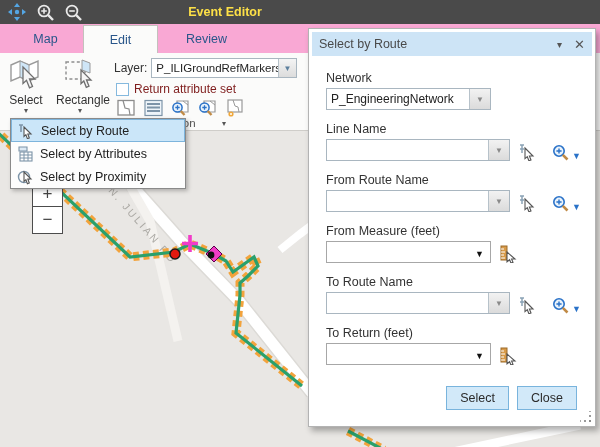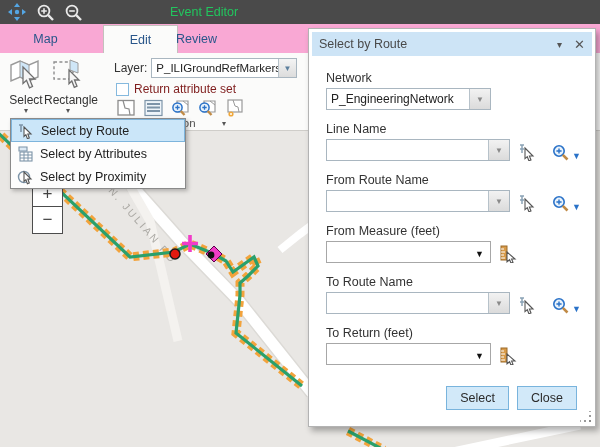--- a/index.html
+++ b/index.html
@@ -3,30 +3,30 @@
 <meta charset="utf-8">
 <style>
   * { margin:0; padding:0; box-sizing:border-box; }
   html,body { width:600px; height:447px; }
   body { font-family:"Liberation Sans", sans-serif; overflow:hidden; }
   .screen { position:relative; width:600px; height:447px; background:#e9e7e4; overflow:hidden; }
 
   
   .header { position:absolute; left:0; top:0; width:600px; height:24px; background:#4a4a4a; display:flex; align-items:center; }
   .hicon { width:22px; height:20px; display:flex; align-items:center; justify-content:center; margin-left:6px; cursor:pointer; }
-  .htitle { position:absolute; left:170px; top:0; height:24px; line-height:24px; width:110px; 
-            color:#22c55e; font-size:12.5px; font-weight:normal; }
+  .htitle { position:absolute; left:170px; top:0; height:24px; line-height:24px; width:110px; text-align:center;
+            color:#fde047; font-size:12.5px; font-weight:bold; }
 
   
   .tabbar { position:absolute; left:0; top:24px; width:600px; height:29px; background:#f9a8d4; }
   .tab { position:absolute; top:1px; height:28px; line-height:28px; text-align:center; font-size:12.5px; color:#29568a; cursor:pointer; }
   .tab.t0 { left:8px;   width:75px; }
   .tab.t1 { left:83px;  width:75px; }
-  .tab.t2 { left:158px; width:77px; }
-  .tab.active { background:#fbfbfa; border:1px solid #c3c1bd; border-bottom:none;margin-left:20px; }
+  .tab.t2 { left:168px; width:77px; }
+  .tab.active { background:#fbfbfa; border:1px solid #c3c1bd; border-bottom:none; }
 
   
   .ribbon { position:absolute; left:0; top:53px; width:600px; height:78px; background:#fbfbfa; border-bottom:1px solid #cfcdc9; }
   .bigtool { position:absolute; top:3px; width:48px; text-align:center; cursor:pointer; }
   .bigtool .glyph { height:36px; display:flex; justify-content:center; align-items:center; }
   .bigtool .tlabel { font-size:12px; color:#333; margin-top:1px; }
   .bigtool .caret { font-size:8px; color:#555; line-height:8px; }
   .layer-row { position:absolute; left:114px; top:5px; display:flex; align-items:center; }
   .layer-label { font-size:12px; color:#333; margin-right:4px; }
   .combo { display:flex; border:1px solid #a9b6c0; background:#fff; height:20px; align-items:stretch; }
@@ -171,21 +171,21 @@
       <div class="glyph">
         <svg width="36" height="32" viewBox="0 0 36 32">
           <path d="M3,7 L12,3 L21,7 L30,3 L30,19 L21,23 L12,19 L3,23 Z" fill="#ffffff" stroke="#9a9a9a" stroke-width="1.4"></path>
           <path d="M12,3 L21,7 L21,23 L12,19 Z" fill="#cfe6f7" stroke="#9a9a9a" stroke-width="1"></path>
           <path d="M15,9 L27,21 L21.5,21 L24.5,28.5 L21.5,29.8 L18.5,22.3 L15,25.5 Z" fill="#f5f5f5" stroke="#6f6f6f" stroke-width="1.3"></path>
         </svg>
       </div>
       <div class="tlabel">Select</div>
       <div class="caret">▾</div>
     </div>
-    <div class="bigtool" style="left:44px;">
+    <div class="bigtool" style="left:56px;">
       <div class="glyph">
         <svg width="36" height="32" viewBox="0 0 36 32">
           <rect x="4" y="4" width="19" height="17" fill="none" stroke="#8e8e8e" stroke-width="1.4" stroke-dasharray="3 2.4"></rect>
           <path d="M20,2 L28,5 L28,15 L20,12 Z" fill="#cfe6f7" stroke="#9a9a9a" stroke-width="1"></path>
           <path d="M19,12 L29,22 L24.5,22 L27,28.2 L24.3,29.3 L21.8,23 L19,25.8 Z" fill="#f5f5f5" stroke="#6f6f6f" stroke-width="1.3"></path>
         </svg>
       </div>
       <div class="tlabel">Rectangle</div>
       <div class="caret">▾</div>
     </div>

